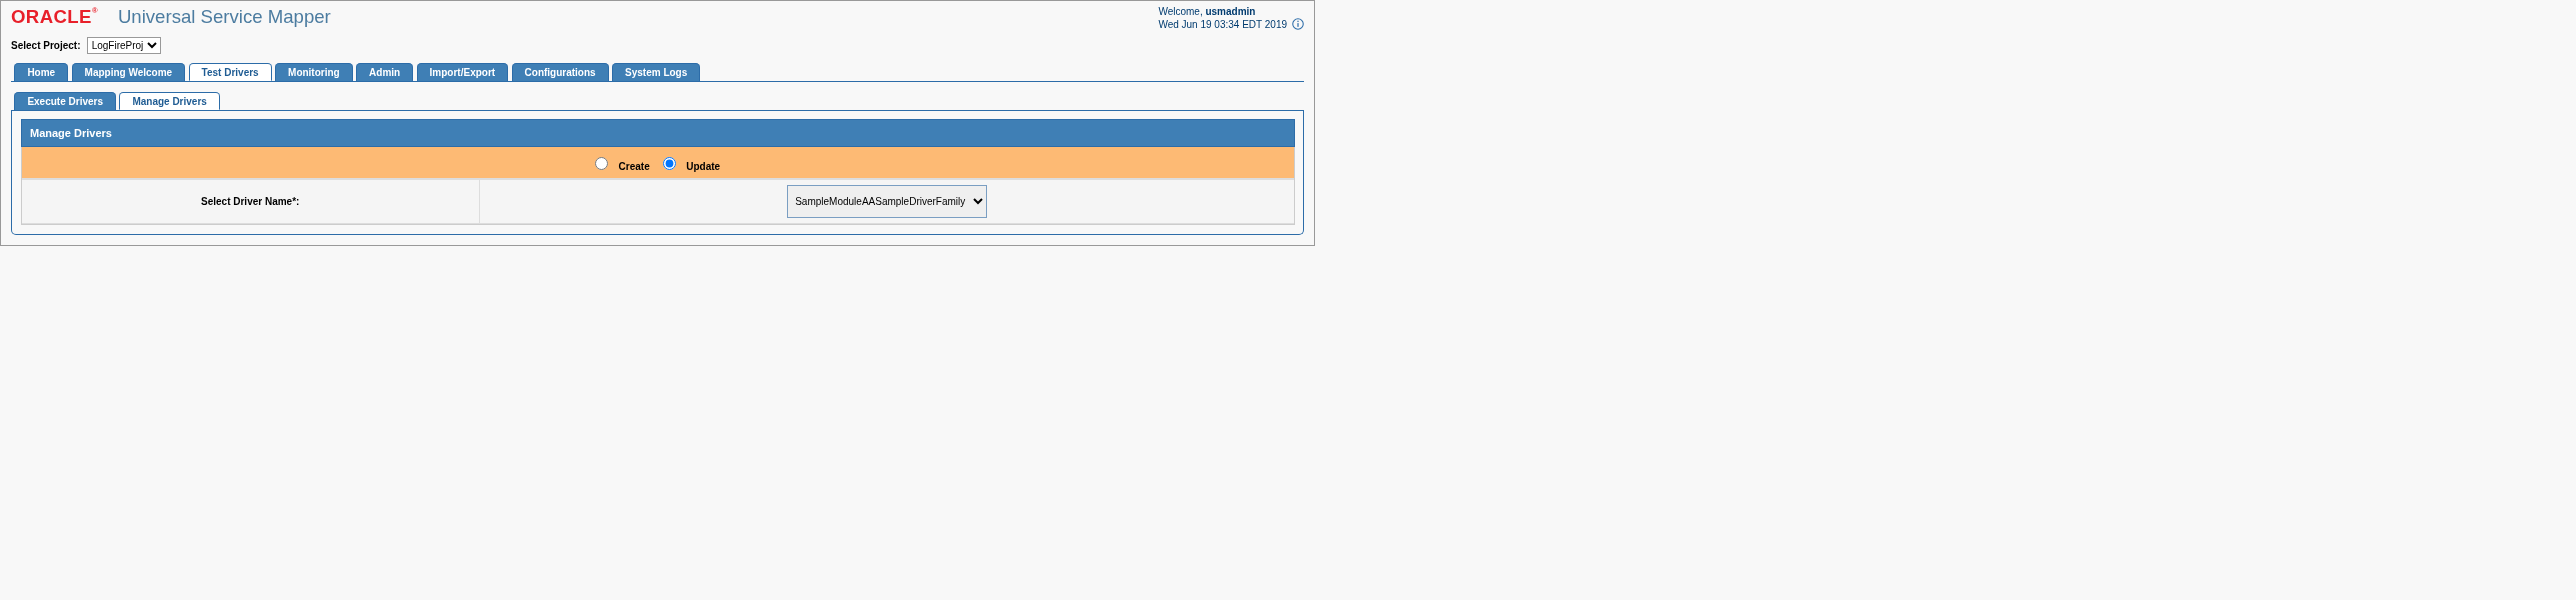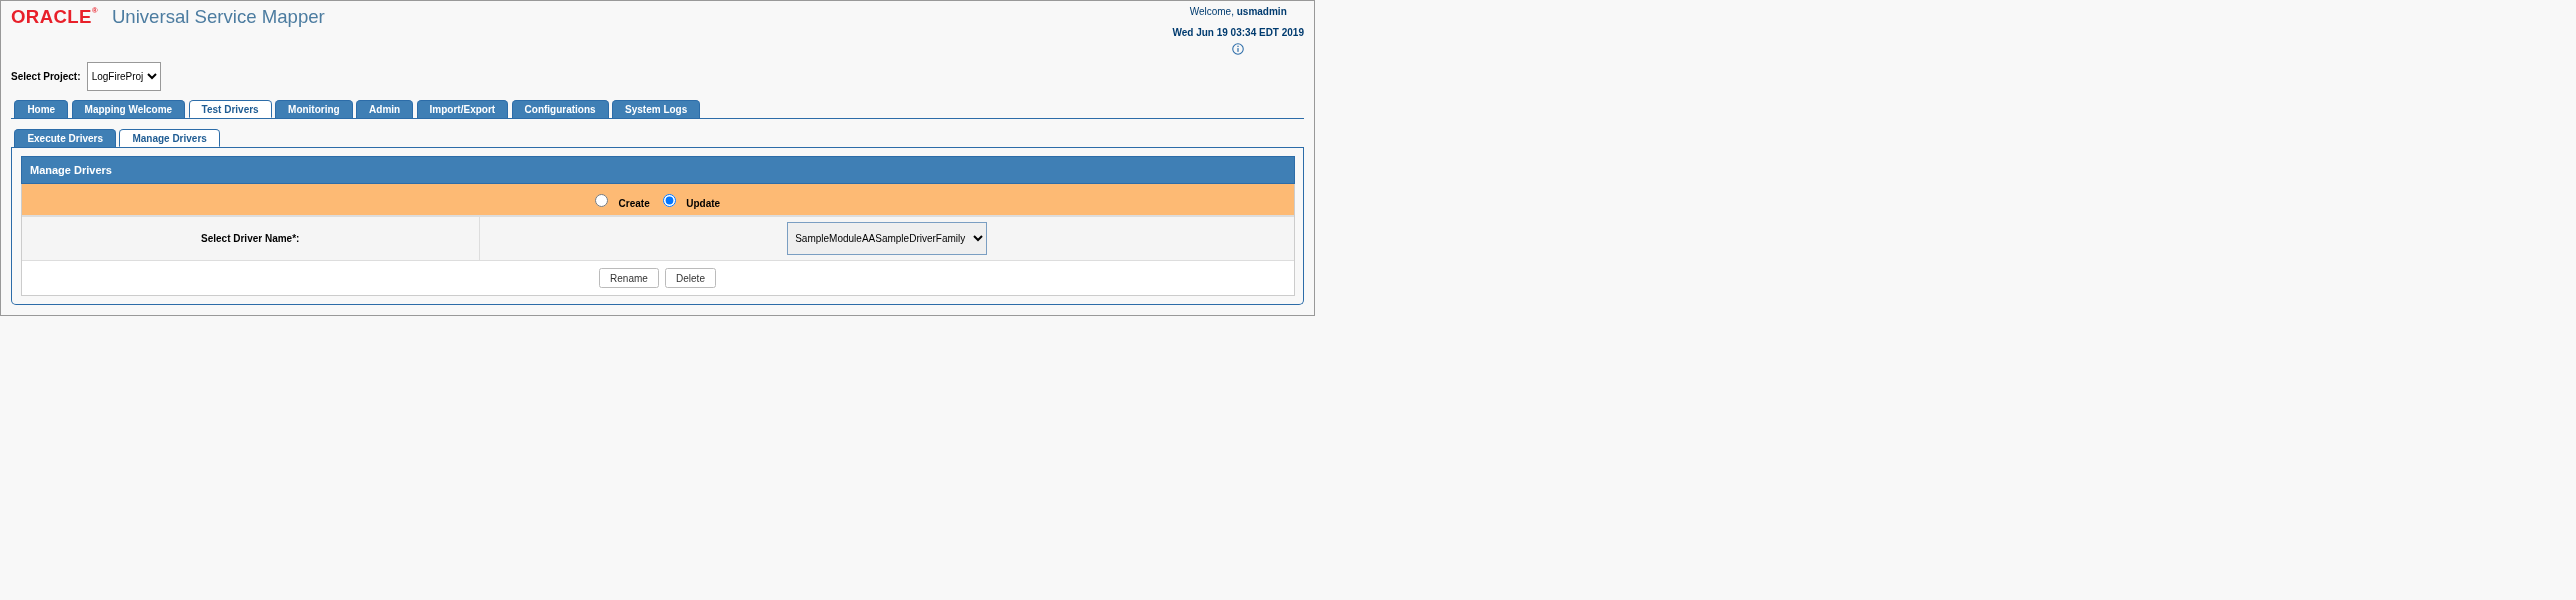--- a/index.html
+++ b/index.html
@@ -20,67 +20,66 @@
   }
   .topbar {
     display: flex;
     justify-content: space-between;
     align-items: flex-start;
     padding: 5px 10px 0 10px;
   }
   .brand {
     display: flex;
     align-items: baseline;
-    gap: 14px;
+    gap: 20px;
   }
   .oracle-logo {
     color: #e8202a;
     font-weight: 700;
     font-size: 18.6px;
     letter-spacing: 0.4px;
     font-family: Arial, Helvetica, sans-serif;
   }
   .oracle-logo .reg {
     font-size: 7.6px;
     vertical-align: top;
   }
   .app-title {
     color: #4c7ca0;
     font-size: 18.6px;
     font-weight: 400;
   }
   .userblock {
-    text-align: center;
+    text-align: left;
     color: #003b6f;
     font-size: 10px;
   }
   .userblock .welcome { color: #003b6f; }
   .userblock .welcome b { font-weight: 700; }
   .userblock .ts {
     color: #003b6f;
-    font-weight: 700;
-    margin-top: 10px;
+    font-weight: 400;
+    margin-top: 1px;
     display: flex;
     align-items: center;
     justify-content: flex-end;
     gap: 5px;
-    flex-direction: column;
   }
   .info-icon-svg { width: 12px; height: 12px; vertical-align: middle; }
 
   .project-row {
     padding: 6.8px 10px 8.5px 10px;
     font-size: 10px;
     font-weight: 700;
   }
   .project-row select {
     font-size: 10px;
     font-weight: 400;
     margin-left: 3.4px;
-    height: 29px;
+    height: 17px;
     border: 0.8px solid #999;
     background: #fff;
   }
 
   .tabstrip {
     margin: 0 10px;
     border-bottom: 1.7px solid #2c6ca8;
     display: flex;
     gap: 3.4px;
     padding-left: 3.4px;
@@ -278,22 +277,18 @@
               <tr>
             <td class="label">Select Driver Name*:</td>
             <td class="field">
               <select>
                 <option>SampleModuleAASampleDriverFamily</option>
               </select>
             </td>
           </tr>
         </tbody>
           </table>
-        <div class="actions">
-          <span class="btn">Rename</span>
-          <span class="btn">Delete</span>
-        </div>
       </div>
     </div>
   </div>
 
 </div>
 
 
 </body></html>

